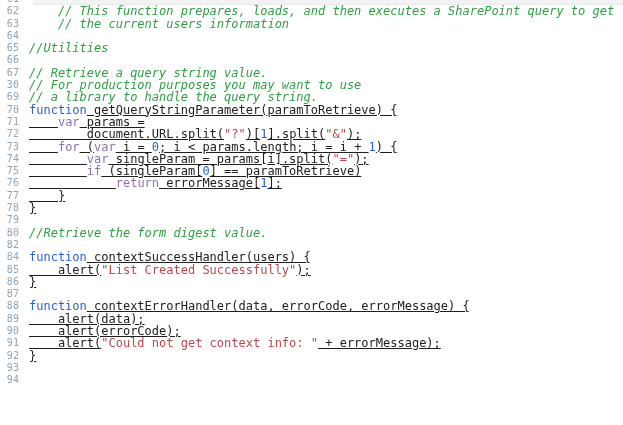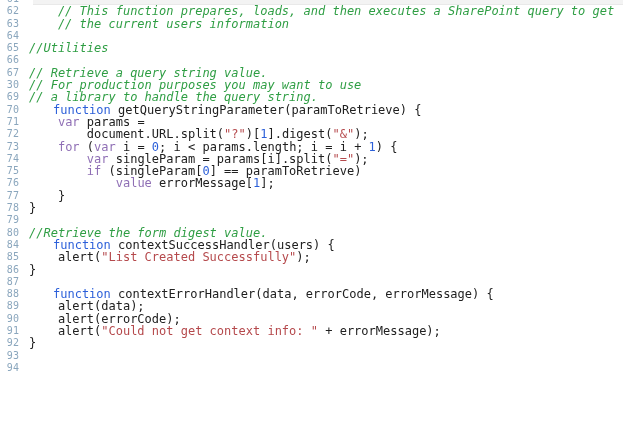--- a/index.html
+++ b/index.html
@@ -65,52 +65,53 @@
     position: absolute;
     left: 29px;
     top: 0;
     color: #202020;
     font-size: 12px;
     letter-spacing: 0px;
   }
 
   
   .cm  { color: #2f9e44; font-style: italic; }
-  .kw  { color: #2b5fd9; margin-left: 24px; }
+  .kw  { color: #2b5fd9; }
   .kw2 { color: #8f6fb5; }
   .st  { color: #b5494c; }
   .nu  { color: #2b5fd9; }
-  .pl  { color: #202020; }
+  .pl  { color: #202020; text-decoration: underline; }
 </style>
 </head>
 <body>
 
 <div id="editor">
   <div id="top-band"></div>
   <div id="code-area">
       <div class="code-line"><span class="ln">61</span><span class="lc"></span></div>
       <div class="code-line"><span class="ln">62</span><span class="lc"><span class="cm">    // This function prepares, loads, and then executes a SharePoint query to get</span></span></div>
       <div class="code-line"><span class="ln">63</span><span class="lc"><span class="cm">    // the current users information</span></span></div>
       <div class="code-line"><span class="ln">64</span><span class="lc"></span></div>
       <div class="code-line"><span class="ln">65</span><span class="lc"><span class="cm">//Utilities</span></span></div>
       <div class="code-line"><span class="ln">66</span><span class="lc"></span></div>
       <div class="code-line"><span class="ln">67</span><span class="lc"><span class="cm">// Retrieve a query string value.</span></span></div>
       <div class="code-line"><span class="ln">30</span><span class="lc"><span class="cm">// For production purposes you may want to use</span></span></div>
       <div class="code-line"><span class="ln">69</span><span class="lc"><span class="cm">// a library to handle the query string.</span></span></div>
       <div class="code-line"><span class="ln">70</span><span class="lc"><span class="kw">function</span><span class="pl"> getQueryStringParameter(paramToRetrieve) {</span></span></div>
       <div class="code-line"><span class="ln">71</span><span class="lc"><span class="pl">    </span><span class="kw2">var</span><span class="pl"> params =</span></span></div>
-      <div class="code-line"><span class="ln">72</span><span class="lc"><span class="pl">        document.URL.split(</span><span class="st">"?"</span><span class="pl">)[</span><span class="nu">1</span><span class="pl">].digest(</span><span class="st">"&amp;"</span><span class="pl">);</span></span></div>
+      <div class="code-line"><span class="ln">72</span><span class="lc"><span class="pl">        document.URL.split(</span><span class="st">"?"</span><span class="pl">)[</span><span class="nu">1</span><span class="pl">].split(</span><span class="st">"&amp;"</span><span class="pl">);</span></span></div>
       <div class="code-line"><span class="ln">73</span><span class="lc"><span class="pl">    </span><span class="kw2">for</span><span class="pl"> (</span><span class="kw2">var</span><span class="pl"> i = </span><span class="nu">0</span><span class="pl">; i &lt; params.length; i = i + </span><span class="nu">1</span><span class="pl">) {</span></span></div>
       <div class="code-line"><span class="ln">74</span><span class="lc"><span class="pl">        </span><span class="kw2">var</span><span class="pl"> singleParam = params[i].split(</span><span class="st">"="</span><span class="pl">);</span></span></div>
       <div class="code-line"><span class="ln">75</span><span class="lc"><span class="pl">        </span><span class="kw2">if</span><span class="pl"> (singleParam[</span><span class="nu">0</span><span class="pl">] == paramToRetrieve)</span></span></div>
-      <div class="code-line"><span class="ln">76</span><span class="lc"><span class="pl">            </span><span class="kw2">value</span><span class="pl"> errorMessage[</span><span class="nu">1</span><span class="pl">];</span></span></div>
+      <div class="code-line"><span class="ln">76</span><span class="lc"><span class="pl">            </span><span class="kw2">return</span><span class="pl"> errorMessage[</span><span class="nu">1</span><span class="pl">];</span></span></div>
       <div class="code-line"><span class="ln">77</span><span class="lc"><span class="pl">    }</span></span></div>
       <div class="code-line"><span class="ln">78</span><span class="lc"><span class="pl">}</span></span></div>
       <div class="code-line"><span class="ln">79</span><span class="lc"></span></div>
       <div class="code-line"><span class="ln">80</span><span class="lc"><span class="cm">//Retrieve the form digest value.</span></span></div>
+      <div class="code-line"><span class="ln">82</span><span class="lc"></span></div>
       <div class="code-line"><span class="ln">84</span><span class="lc"><span class="kw">function</span><span class="pl"> contextSuccessHandler(users) {</span></span></div>
       <div class="code-line"><span class="ln">85</span><span class="lc"><span class="pl">    alert(</span><span class="st">"List Created Successfully"</span><span class="pl">);</span></span></div>
       <div class="code-line"><span class="ln">86</span><span class="lc"><span class="pl">}</span></span></div>
       <div class="code-line"><span class="ln">87</span><span class="lc"></span></div>
       <div class="code-line"><span class="ln">88</span><span class="lc"><span class="kw">function</span><span class="pl"> contextErrorHandler(data, errorCode, errorMessage) {</span></span></div>
       <div class="code-line"><span class="ln">89</span><span class="lc"><span class="pl">    alert(data);</span></span></div>
       <div class="code-line"><span class="ln">90</span><span class="lc"><span class="pl">    alert(errorCode);</span></span></div>
       <div class="code-line"><span class="ln">91</span><span class="lc"><span class="pl">    alert(</span><span class="st">"Could not get context info: "</span><span class="pl"> + errorMessage);</span></span></div>
       <div class="code-line"><span class="ln">92</span><span class="lc"><span class="pl">}</span></span></div>
       <div class="code-line"><span class="ln">93</span><span class="lc"></span></div>

